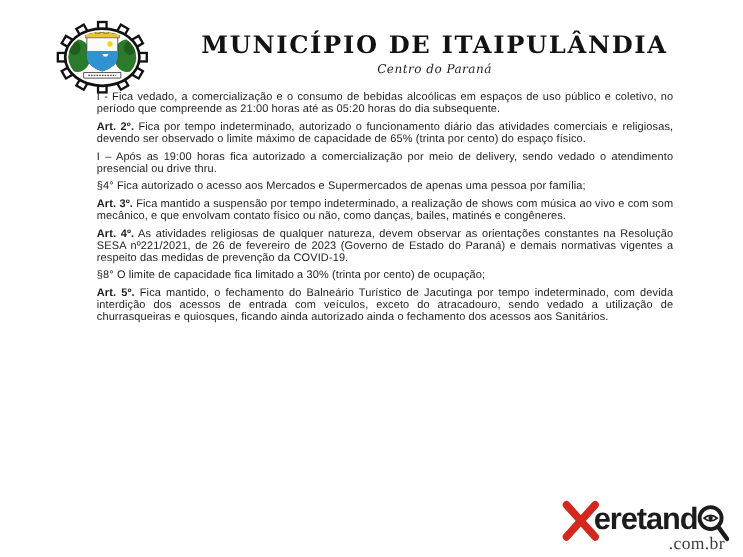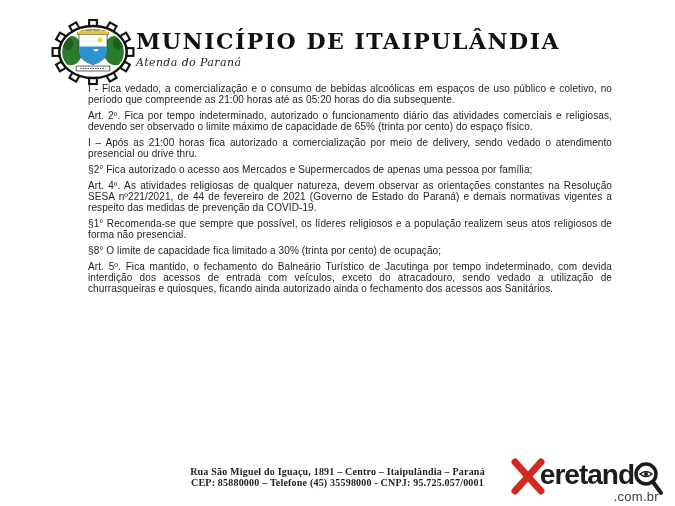--- a/index.html
+++ b/index.html
@@ -1,45 +1,45 @@
 <!DOCTYPE html>
 <html><head>
 <meta charset="utf-8">
 <style>
   html,body{margin:0;padding:0;background:#ffffff;}
   .page{position:relative;width:675px;height:506px;background:#ffffff;overflow:hidden;
         font-family:"Liberation Sans",sans-serif;}
 
   
   .logo{position:absolute;left:48px;top:14px;width:90px;height:76px;}
-  .titleblock{position:absolute;left:136px;top:28px;width:518px;text-align:left;}
+  .titleblock{position:absolute;left:136px;top:28px;width:518px;text-align:center;}
   .title{font-family:"DejaVu Serif",serif;font-weight:bold;font-size:22px;
          letter-spacing:1.5px;color:#121212;white-space:nowrap;}
   .subtitle{font-family:"DejaVu Serif",serif;font-style:italic;font-size:11px;
             color:#1e1e1e;margin-top:2px;letter-spacing:.4px;}
 
   
   .docbody{position:absolute;left:88px;top:83px;width:524px;color:#1d1d1d;
            font-size:10px;line-height:11px;text-align:justify;letter-spacing:.1px;}
   .para{margin:0 0 5px 0;}
-  .art{font-weight:normal;}
+  .art{font-weight:bold;}
 
   
   .footer{position:absolute;left:0;top:466px;width:675px;text-align:center;
           font-family:"Liberation Serif",serif;font-weight:bold;font-size:10px;
           line-height:11px;color:#222;letter-spacing:.2px;z-index:1;}
 
   
   .watermark{position:absolute;right:12px;bottom:2px;z-index:2;text-align:right;}
   .wm-row{display:flex;align-items:flex-end;justify-content:center;height:34px;}
   .wm-x{width:34px;height:38px;margin-right:-5px;margin-bottom:-6px;}
   .wm-text{font-family:"Liberation Sans",sans-serif;font-weight:bold;font-size:28px;
            letter-spacing:-1px;color:#1c1c1c;line-height:28px;}
   .wm-mag{width:30px;height:36px;margin-left:-1px;margin-bottom:-7px;}
-  .wm-domain{font-family:Liberation Sans, sans-serif;font-size:13px;color:#3d3d3d;
+  .wm-domain{font-family:Liberation Serif, serif;font-size:16px;color:#3d3d3d;
              margin-top:0px;padding-right:4px;letter-spacing:.3px;}
 </style>
 </head>
 <body>
 
 <div class="page">
 
   <svg class="logo" viewBox="-4 -4 128 104" xmlns="http://www.w3.org/2000/svg">
     <g>
       <g fill="#ffffff" stroke="#111111" stroke-width="3">
@@ -75,38 +75,34 @@
       <rect x="51" y="12" width="6" height="5" fill="#e8c832" stroke="#555" stroke-width=".8"></rect>
       <rect x="62" y="12" width="6" height="5" fill="#e8c832" stroke="#555" stroke-width=".8"></rect>
       <rect x="73" y="12" width="6" height="5" fill="#e8c832" stroke="#555" stroke-width=".8"></rect>
       <rect x="36" y="68" width="48" height="7" fill="#ffffff" stroke="#222" stroke-width="1"></rect>
       <line x1="42" y1="71.5" x2="78" y2="71.5" stroke="#444" stroke-width="1.5" stroke-dasharray="2,1.5"></line>
     </g>
   </svg>
 
   <div class="titleblock">
     <div class="title">MUNICÍPIO DE ITAIPULÂNDIA</div>
-    <div class="subtitle">Atenda do Paraná</div>
+    <div class="subtitle">Centro do Paraná</div>
   </div>
 
   <div class="docbody">
     <p class="para"><b class="art"></b><span>I - Fica vedado, a comercialização e o consumo de bebidas alcoólicas em espaços de uso público e coletivo, no período que compreende as 21:00 horas até as 05:20 horas do dia subsequente.</span></p>
     <p class="para"><b class="art">Art. 2º.</b><span> Fica por tempo indeterminado, autorizado o funcionamento diário das atividades comerciais e religiosas, devendo ser observado o limite máximo de capacidade de 65% (trinta por cento) do espaço físico.</span></p>
-    <p class="para"><b class="art"></b><span>I – Após as 21:00 horas fica autorizado a comercialização por meio de delivery, sendo vedado o atendimento presencial ou drive thru.</span></p>
-    <p class="para"><b class="art"></b><span>§2° Fica autorizado o acesso aos Mercados e Supermercados de apenas uma pessoa por família;</span></p>
-    <p class="para"><b class="art">Art. 4º.</b><span> As atividades religiosas de qualquer natureza, devem observar as orientações constantes na Resolução SESA nº221/2021, de 44 de fevereiro de 2021 (Governo de Estado do Paraná) e demais normativas vigentes a respeito das medidas de prevenção da COVID-19.</span></p>
-    <p class="para"><b class="art"></b><span>§1° Recomenda-se que sempre que possível, os líderes religiosos e a população realizem seus atos religiosos de forma não presencial.</span></p>
+    <p class="para"><b class="art"></b><span>I – Após as 19:00 horas fica autorizado a comercialização por meio de delivery, sendo vedado o atendimento presencial ou drive thru.</span></p>
+    <p class="para"><b class="art"></b><span>§4° Fica autorizado o acesso aos Mercados e Supermercados de apenas uma pessoa por família;</span></p>
+    <p class="para"><b class="art">Art. 3º.</b><span> Fica mantido a suspensão por tempo indeterminado, a realização de shows com música ao vivo e com som mecânico, e que envolvam contato físico ou não, como danças, bailes, matinés e congêneres.</span></p>
+    <p class="para"><b class="art">Art. 4º.</b><span> As atividades religiosas de qualquer natureza, devem observar as orientações constantes na Resolução SESA nº221/2021, de 26 de fevereiro de 2023 (Governo de Estado do Paraná) e demais normativas vigentes a respeito das medidas de prevenção da COVID-19.</span></p>
     <p class="para"><b class="art"></b><span>§8° O limite de capacidade fica limitado a 30% (trinta por cento) de ocupação;</span></p>
     <p class="para"><b class="art">Art. 5º.</b><span> Fica mantido, o fechamento do Balneário Turístico de Jacutinga por tempo indeterminado, com devida interdição dos acessos de entrada com veículos, exceto do atracadouro, sendo vedado a utilização de churrasqueiras e quiosques, ficando ainda autorizado ainda o fechamento dos acessos aos Sanitários.</span></p>
   </div>
 
-  <div class="footer">
-    <div>Rua São Miguel do Iguaçu, 1891 – Centro – Itaipulândia – Paraná</div>
-    <div>CEP: 85880000 – Telefone (45) 35598000 - CNPJ: 95.725.057/0001</div>
-  </div>
 
   <div class="watermark">
     <div class="wm-row">
       <svg class="wm-x" viewBox="0 0 34 38">
         <line x1="4" y1="5" x2="30" y2="34" stroke="#d2281e" stroke-width="7" stroke-linecap="round"></line>
         <line x1="30" y1="5" x2="4" y2="34" stroke="#d2281e" stroke-width="7" stroke-linecap="round"></line>
       </svg>
       <span class="wm-text">eretand</span>
       <svg class="wm-mag" viewBox="0 0 30 36">
         <circle cx="13" cy="14" r="10" fill="none" stroke="#1c1c1c" stroke-width="3.5"></circle>

